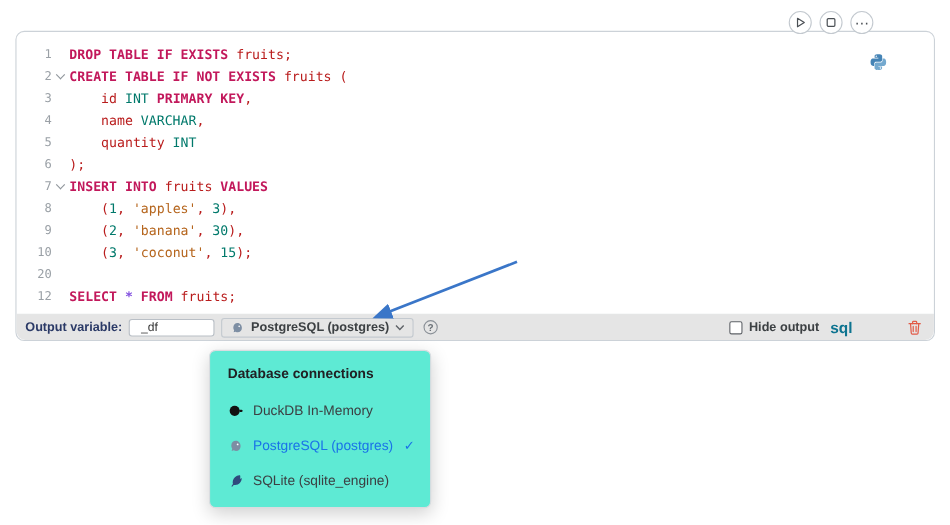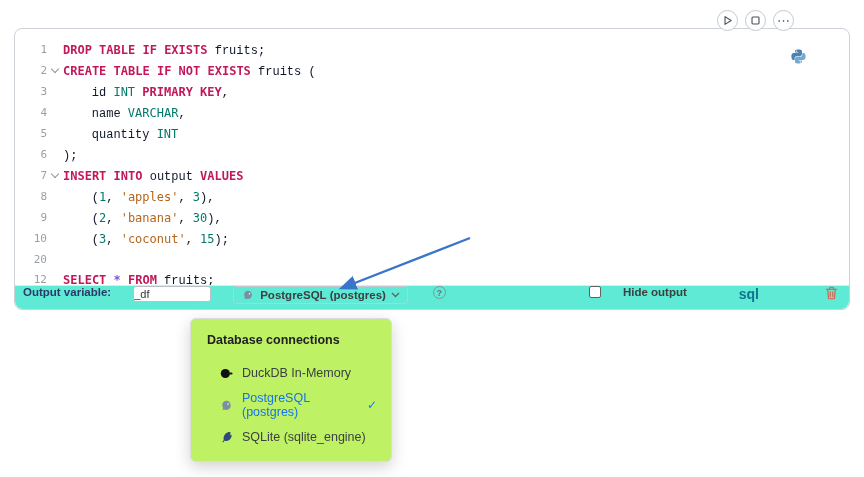--- a/index.html
+++ b/index.html
@@ -24,53 +24,53 @@
   .fold{width:16px;flex:none;text-align:center;line-height:20px;}
   .fold.has-fold::after{content:"";display:inline-block;width:5px;height:5px;
     border-right:1.4px solid #8f959b;border-bottom:1.4px solid #8f959b;
     transform:rotate(45deg);margin-bottom:3px;}
   .src{color:#000;}
   .tok-kw{color:var(--keyword);font-weight:bold;}
   .tok-ty{color:var(--type);}
   .tok-num{color:var(--number);}
   .tok-str{color:var(--string);margin-top:32px;}
   .tok-op{color:var(--operator);font-weight:bold;}
-  .tok-pl{color:#0f172a;font-family:Liberation Mono, monospace;}
+  .tok-pl{color:#b91c1c;}
 
   
   .cell-buttons{position:absolute;top:10px;right:70px;display:flex;gap:7px;z-index:3;}
   .cbtn{width:21px;height:21px;border-radius:50%;border:1px solid #c3c9cf;background:#fff;
     display:flex;align-items:center;justify-content:center;padding:0;color:#4a4f54;cursor:pointer;}
   .more-glyph{font-size:13px;line-height:1;color:#4a4f54;}
 
   .python-logo{position:absolute;top:48px;right:57px;z-index:2;}
 
   
   .footer{position:absolute;left:0;right:0;bottom:0;height:24px;border-top:1px solid #e3e6e8;
-    display:flex;align-items:flex-start;padding:0 8px;gap:22px;background:#5eead4;
+    display:flex;align-items:center;padding:0 8px;gap:6px;background:#e5e5e5;
     border-radius:0 0 8px 8px;}
   .ov-label{font-size:11.5px;font-weight:bold;color:var(--label_navy);white-space:nowrap;}
   .ov-input{width:78px;height:16px;border:1px solid #b9bfc6;border-radius:3px;
-    font-size:11px;font-family:"Liberation Sans",sans-serif;padding:0 0;color:#333;outline:none;}
+    font-size:11px;font-family:"Liberation Sans",sans-serif;padding:0 10px;color:#333;outline:none;}
   .conn-select{display:flex;align-items:center;gap:5px;border:1px solid #c3c9cf;border-radius:3px;
     height:18px;padding:0 7px;font-size:11.5px;font-weight:bold;color:#3c4043;cursor:pointer;white-space:nowrap;}
   .help{width:13px;height:13px;border:1px solid #8a9097;border-radius:50%;color:#6b7177;
     font-size:9px;font-weight:bold;display:flex;align-items:center;justify-content:center;margin-left:3px;}
   .spacer{flex:1;}
   .checkbox{width:12px;height:12px;border:1.4px solid #5f6368;border-radius:2px;background:#fff;cursor:pointer;flex:none;}
-  .hide-label{font-size:11.5px;font-weight:bold;color:#3c4043;margin-right:30px;white-space:nowrap;}
+  .hide-label{font-size:11.5px;font-weight:bold;color:#3c4043;margin-right:4px;white-space:nowrap;}
   .sql-badge{font-size:14px;font-weight:bold;color:var(--sql_badge);}
   .trash{color:var(--trash);margin-left:44px;margin-right:3px;display:flex;cursor:pointer;}
 
   
-  .menu{position:absolute;left:190px;top:318px;width:202px;background:#bef264;border:1px solid #dadce0;
+  .menu{position:absolute;left:190px;top:318px;width:202px;background:#5eead4;border:1px solid #dadce0;
     border-radius:6px;box-shadow:0 5px 16px rgba(0,0,0,.18);padding:6px 0 8px;z-index:5;}
   .menu-title{font-size:12.5px;font-weight:bold;color:#202124;padding:8px 16px 10px;}
   .menu-item{display:flex;align-items:center;gap:9px;height:32px;padding:0 14px 0 16px;
-    font-size:12.5px;color:#3c4043;cursor:pointer;margin-left:12px;}
+    font-size:12.5px;color:#3c4043;cursor:pointer;}
   .mi-icon{display:flex;align-items:center;justify-content:center;width:14px;flex:none;}
   .menu-item.selected .mi-label{color:var(--accent_blue);}
   .check{margin-left:auto;color:var(--accent_blue);font-weight:bold;font-size:12px;}
 
   
   .annot-arrow{position:absolute;left:328px;top:232px;z-index:4;pointer-events:none;}
   .annot-arrow line{stroke:var(--arrow);}
   .annot-arrow .ah{fill:var(--arrow);}
 </style>
 </head>
@@ -78,21 +78,21 @@
 
 <div class="cell">
 
   <div class="code" id="code">
       <div class="code-line"><span class="gutter">1</span><span class="fold"></span><span class="src"><span class="tok-kw">DROP TABLE IF EXISTS</span><span class="tok-pl"> fruits;</span></span></div>
       <div class="code-line"><span class="gutter">2</span><span class="fold has-fold"></span><span class="src"><span class="tok-kw">CREATE TABLE IF NOT EXISTS</span><span class="tok-pl"> fruits (</span></span></div>
       <div class="code-line"><span class="gutter">3</span><span class="fold"></span><span class="src"><span class="tok-pl">    id </span><span class="tok-ty">INT</span><span class="tok-pl"> </span><span class="tok-kw">PRIMARY KEY</span><span class="tok-pl">,</span></span></div>
       <div class="code-line"><span class="gutter">4</span><span class="fold"></span><span class="src"><span class="tok-pl">    name </span><span class="tok-ty">VARCHAR</span><span class="tok-pl">,</span></span></div>
       <div class="code-line"><span class="gutter">5</span><span class="fold"></span><span class="src"><span class="tok-pl">    quantity </span><span class="tok-ty">INT</span></span></div>
       <div class="code-line"><span class="gutter">6</span><span class="fold"></span><span class="src"><span class="tok-pl">);</span></span></div>
-      <div class="code-line"><span class="gutter">7</span><span class="fold has-fold"></span><span class="src"><span class="tok-kw">INSERT INTO</span><span class="tok-pl"> output </span><span class="tok-kw">VALUES</span></span></div>
+      <div class="code-line"><span class="gutter">7</span><span class="fold has-fold"></span><span class="src"><span class="tok-kw">INSERT INTO</span><span class="tok-pl"> fruits </span><span class="tok-kw">VALUES</span></span></div>
       <div class="code-line"><span class="gutter">8</span><span class="fold"></span><span class="src"><span class="tok-pl">    (</span><span class="tok-num">1</span><span class="tok-pl">, </span><span class="tok-str">'apples'</span><span class="tok-pl">, </span><span class="tok-num">3</span><span class="tok-pl">),</span></span></div>
       <div class="code-line"><span class="gutter">9</span><span class="fold"></span><span class="src"><span class="tok-pl">    (</span><span class="tok-num">2</span><span class="tok-pl">, </span><span class="tok-str">'banana'</span><span class="tok-pl">, </span><span class="tok-num">30</span><span class="tok-pl">),</span></span></div>
       <div class="code-line"><span class="gutter">10</span><span class="fold"></span><span class="src"><span class="tok-pl">    (</span><span class="tok-num">3</span><span class="tok-pl">, </span><span class="tok-str">'coconut'</span><span class="tok-pl">, </span><span class="tok-num">15</span><span class="tok-pl">);</span></span></div>
       <div class="code-line"><span class="gutter">20</span><span class="fold"></span><span class="src"></span></div>
       <div class="code-line"><span class="gutter">12</span><span class="fold"></span><span class="src"><span class="tok-kw">SELECT</span><span class="tok-pl"> </span><span class="tok-op">*</span><span class="tok-pl"> </span><span class="tok-kw">FROM</span><span class="tok-pl"> fruits;</span></span></div>
     </div>
 
   <div class="footer">
     <span class="ov-label">Output variable:</span>
     <input class="ov-input" value="_df" style="">

